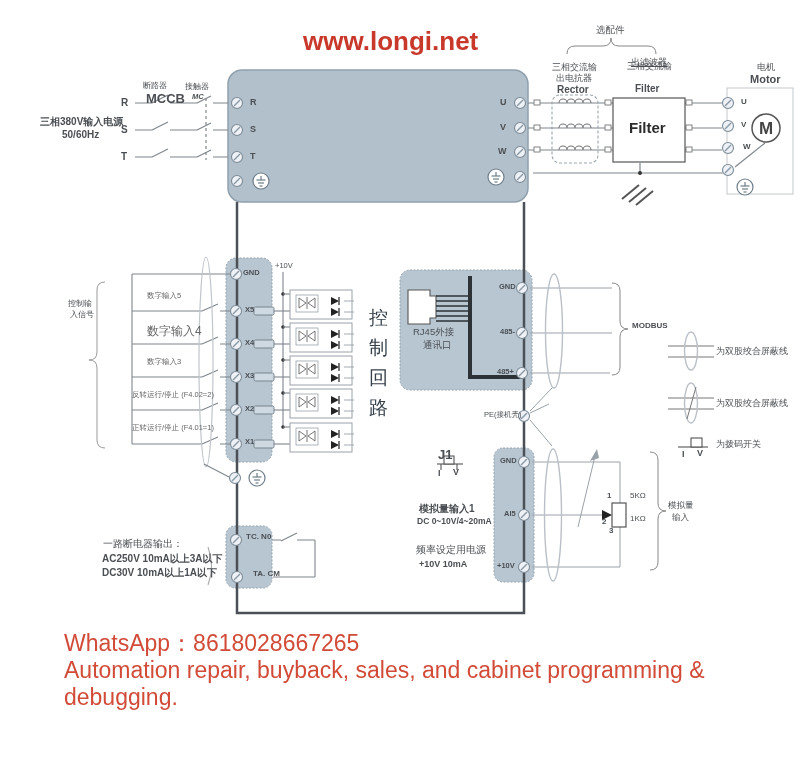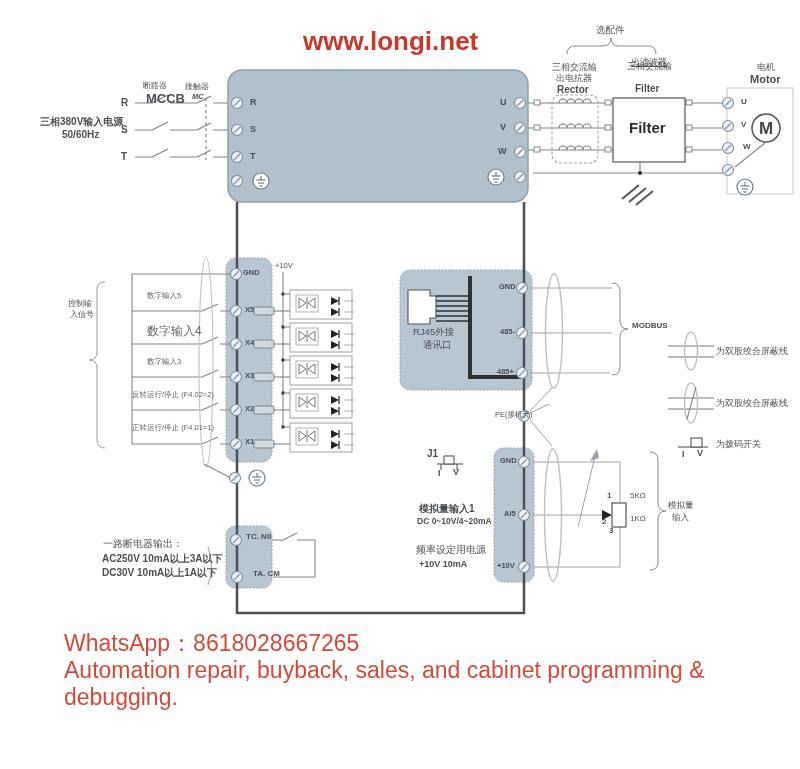--- a/index.html
+++ b/index.html
@@ -270,20 +270,21 @@
 <div class="lbl b" style="left:635px;top:83px;font-size:10px;">Filter</div>
 <div class="lbl b" style="left:629px;top:120px;font-size:15px;color:#2c2c2c;">Filter</div>
 
 <div class="lbl" style="left:757px;top:62px;font-size:9px;">电机</div>
 <div class="lbl b" style="left:750px;top:73px;font-size:11px;">Motor</div>
 <div class="lbl b" style="left:759px;top:119px;font-size:17px;color:#444;">M</div>
 <div class="lbl b" style="left:741px;top:98px;font-size:8px;">U</div>
 <div class="lbl b" style="left:741px;top:121px;font-size:8px;">V</div>
 <div class="lbl b" style="left:743px;top:143px;font-size:8px;">W</div>
 
+<div class="lbl vlbl dark" style="left:369px;top:303px;width:24px;font-size:19px;line-height:30px;">控制回路</div>
 <div class="lbl" style="left:275px;top:262px;font-size:7.5px;">+10V</div>
 
 <div class="lbl b" style="left:243px;top:269px;font-size:7.5px;">GND</div>
 <div class="lbl b" style="left:245px;top:306px;font-size:7.5px;">X5</div>
 <div class="lbl b" style="left:245px;top:339px;font-size:7.5px;">X4</div>
 <div class="lbl b" style="left:245px;top:372px;font-size:7.5px;">X3</div>
 <div class="lbl b" style="left:245px;top:405px;font-size:7.5px;">X2</div>
 <div class="lbl b" style="left:245px;top:438px;font-size:7.5px;">X1</div>
 
 <div class="lbl" style="left:147px;top:292px;font-size:7.5px;color:#666;">数字输入5</div>
@@ -293,29 +294,29 @@
 <div class="lbl" style="left:132px;top:424px;font-size:7.5px;color:#666;">正转运行/停止 (F4.01=1)</div>
 <div class="lbl" style="left:68px;top:300px;font-size:8px;">控制输</div>
 <div class="lbl" style="left:70px;top:311px;font-size:8px;">入信号</div>
 
 <div class="lbl" style="left:413px;top:327px;font-size:9.5px;">RJ45外接</div>
 <div class="lbl" style="left:423px;top:340px;font-size:9.5px;">通讯口</div>
 <div class="lbl b" style="left:499px;top:283px;font-size:7.5px;">GND</div>
 <div class="lbl b" style="left:500px;top:328px;font-size:7.5px;">485-</div>
 <div class="lbl b" style="left:497px;top:368px;font-size:7.5px;">485+</div>
 <div class="lbl b" style="left:632px;top:322px;font-size:8px;">MODBUS</div>
-<div class="lbl" style="left:495px;top:411px;font-size:7.5px;">PE(接机壳)</div>
+<div class="lbl" style="left:484px;top:411px;font-size:7.5px;">PE(接机壳)</div>
 
 <div class="lbl" style="left:716px;top:346px;font-size:9px;">为双股绞合屏蔽线</div>
 <div class="lbl" style="left:716px;top:398px;font-size:9px;">为双股绞合屏蔽线</div>
 <div class="lbl" style="left:716px;top:439px;font-size:9px;">为拨码开关</div>
 <div class="lbl b" style="left:682px;top:449px;font-size:9px;">I</div>
 <div class="lbl b" style="left:697px;top:448px;font-size:9px;">V</div>
 
-<div class="lbl b" style="left:427px;top:448px;font-size:10px;">J1</div>
+<div class="lbl b" style="left:438px;top:448px;font-size:13px;">J1</div>
 <div class="lbl b" style="left:438px;top:468px;font-size:9px;">I</div>
 <div class="lbl b" style="left:453px;top:467px;font-size:9px;">V</div>
 <div class="lbl sb" style="left:419px;top:503px;font-size:10px;">模拟量输入1</div>
 <div class="lbl b" style="left:417px;top:517px;font-size:8.5px;">DC 0~10V/4~20mA</div>
 <div class="lbl" style="left:416px;top:544px;font-size:10px;">频率设定用电源</div>
 <div class="lbl b" style="left:419px;top:559px;font-size:9px;">+10V 10mA</div>
 <div class="lbl b" style="left:500px;top:457px;font-size:7.5px;">GND</div>
 <div class="lbl b" style="left:504px;top:510px;font-size:7.5px;">AI5</div>
 <div class="lbl b" style="left:497px;top:562px;font-size:7.5px;">+10V</div>
 <div class="lbl b" style="left:607px;top:492px;font-size:8px;">1</div>

